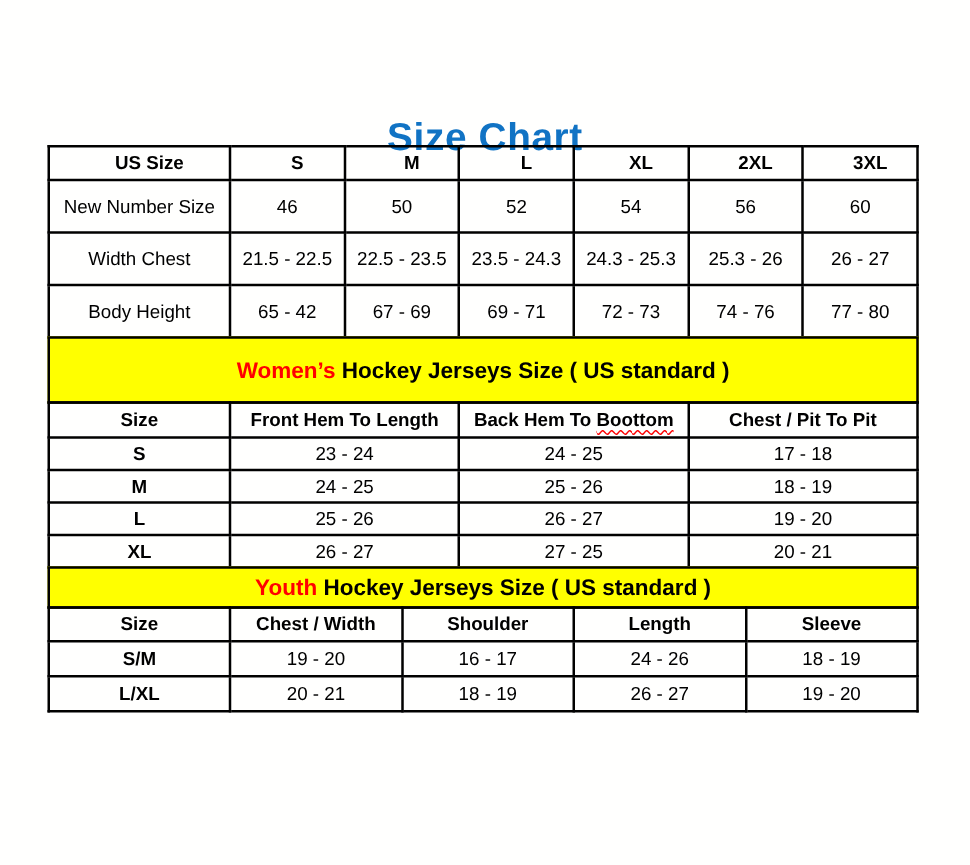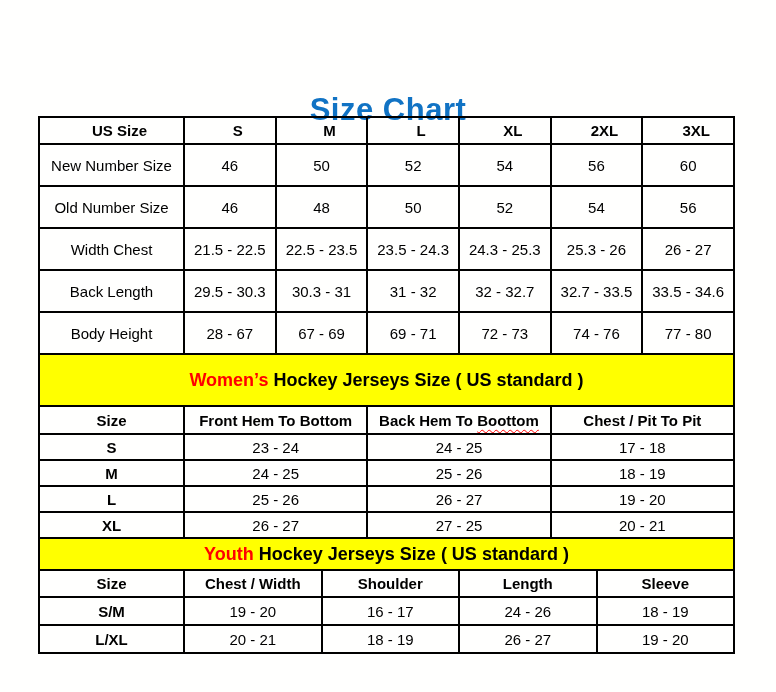--- a/index.html
+++ b/index.html
@@ -110,69 +110,51 @@
           <tr>
             <td>New Number Size</td>
             <td>46</td>
             <td>50</td>
             <td>52</td>
             <td>54</td>
             <td>56</td>
             <td>60</td>
           </tr>
           <tr>
-            <td>Old Number Size</td>
-            <td>46</td>
-            <td>48</td>
-            <td>50</td>
-            <td>52</td>
-            <td>54</td>
-            <td>56</td>
-          </tr>
-          <tr>
             <td>Width Chest</td>
             <td>21.5 - 22.5</td>
             <td>22.5 - 23.5</td>
             <td>23.5 - 24.3</td>
             <td>24.3 - 25.3</td>
             <td>25.3 - 26</td>
             <td>26 - 27</td>
           </tr>
           <tr>
-            <td>Back Length</td>
-            <td>29.5 - 30.3</td>
-            <td>30.3 - 31</td>
-            <td>31 - 32</td>
-            <td>32 - 32.7</td>
-            <td>32.7 - 33.5</td>
-            <td>33.5 - 34.6</td>
-          </tr>
-          <tr>
             <td>Body Height</td>
-            <td>28 - 67</td>
+            <td>65 - 42</td>
             <td>67 - 69</td>
             <td>69 - 71</td>
             <td>72 - 73</td>
             <td>74 - 76</td>
             <td>77 - 80</td>
           </tr>
         </tbody>
       </table>
       <div class="band womens"><span class="accent">Women’s</span><span> Hockey Jerseys Size ( US standard )</span></div>
       <table class="size-table womens">
         <colgroup>
           <col style="width: 145px;">
           <col>
           <col>
           <col>
         </colgroup>
         <thead>
           <tr>
             <th>Size</th>
-            <th>Front Hem To Bottom</th>
+            <th>Front Hem To Length</th>
             <th>Back Hem To <span class="misspell">Boottom</span></th>
             <th>Chest / Pit To Pit</th>
           </tr>
         </thead>
         <tbody>
           <tr>
             <td>S</td>
             <td>23 - 24</td>
             <td>24 - 25</td>
             <td>17 - 18</td>

